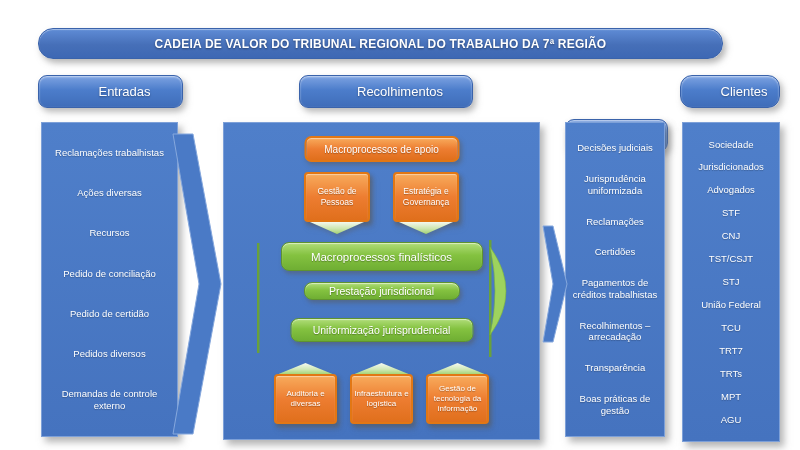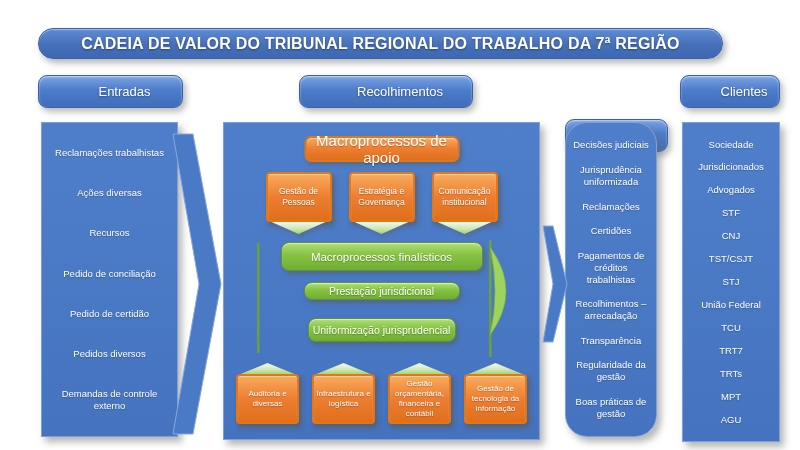--- a/index.html
+++ b/index.html
@@ -7,79 +7,79 @@
     width:800px;height:450px;position:relative;background:#ffffff;
     font-family:"Liberation Sans", sans-serif;overflow:hidden;
   }
   
   .banner{
     position:absolute;left:38px;top:28px;width:685px;height:31px;
     background:linear-gradient(180deg,#5f8cd6 0%,#466fb8 55%,#3d68b4 100%);
     border-radius:15px;border:1px solid #3a63ab;box-sizing:border-box;
     box-shadow:3px 4px 6px rgba(110,110,110,.5), inset 0 1px 1px rgba(255,255,255,.45);
     display:flex;align-items:center;justify-content:center;
-    color:#fff;font-weight:bold;font-size:16px;letter-spacing:.2px;
+    color:#fff;font-weight:bold;font-size:12px;letter-spacing:.2px;
     text-shadow:0 1px 2px rgba(0,0,0,.4);
   }
   
   .hbtn{
     position:absolute;top:75px;height:33px;border-radius:9px;box-sizing:border-box;
     background:linear-gradient(180deg,#7da3e2 0%,#4c7dcb 45%,#3f6db9 100%);
     border:1px solid #3a63ab;
     box-shadow:3px 4px 6px rgba(120,120,120,.5), inset 0 1px 2px rgba(255,255,255,.6);
     display:flex;align-items:center;justify-content:center;
     color:#fff;font-size:13px;text-shadow:0 1px 2px rgba(0,0,0,.35);padding-left:28px;
   }
   #btn-entradas{left:38px;width:145px;}
   #btn-macro{left:299px;width:174px;}
   #btn-saidas{left:565px;width:103px;margin-top:44px;}
-  #btn-clientes{left:680px;width:100px;}
+  #btn-clientes{left:680px;width:100px;border-radius:12px;}
   
   .panel{
     position:absolute;top:122px;box-sizing:border-box;color:#fff;
     background:linear-gradient(180deg,#4f7fca 0%,#4573bf 100%);
     border:1px solid #7da0d8;
     box-shadow:4px 5px 7px rgba(110,110,110,.5);
   }
   .listpanel{
     display:flex;flex-direction:column;justify-content:space-around;
     align-items:center;text-align:center;font-size:9.5px;line-height:1.25;
     padding:10px 5px;text-shadow:0 1px 1px rgba(0,0,0,.25);
   }
   #panel-entradas{left:41px;width:137px;height:315px;}
   #panel-macro{left:223px;width:317px;height:318px;}
-  #panel-saidas{left:565px;width:92px;height:315px;border-radius:22px;}
+  #panel-saidas{left:565px;width:100px;height:315px;}
   #panel-clientes{left:682px;width:98px;height:320px;}
   .p-item{width:100%;}
   
   .obox{
     background:linear-gradient(180deg,#f8ab5c 0%,#ed7d31 50%,#e06f1c 100%);
     border:2px solid #e27714;border-radius:4px;box-sizing:border-box;
     box-shadow:2px 3px 4px rgba(90,90,90,.5), inset 0 1px 1px rgba(255,255,255,.45);
     color:#fff;display:flex;align-items:center;justify-content:center;
     text-align:center;text-shadow:0 1px 1px rgba(0,0,0,.3);
   }
   .apoio-title{
     position:absolute;top:13px;left:50%;transform:translateX(-50%);
-    width:155px;height:26px;font-size:15px;border-radius:7px;
+    width:155px;height:26px;font-size:10px;border-radius:7px;
   }
   
   .gbox{
     position:absolute;left:50%;transform:translateX(-50%);box-sizing:border-box;
     background:linear-gradient(180deg,#b0dd79 0%,#84c240 45%,#6fae33 100%);
     border:1px solid #5f9330;border-radius:8px;
     box-shadow:2px 3px 4px rgba(90,90,90,.5), inset 0 1px 1px rgba(255,255,255,.55);
     color:#fff;display:flex;align-items:center;justify-content:center;
     text-align:center;text-shadow:0 1px 1px rgba(0,0,0,.3);
   }
   #finalisticos{top:119px;width:202px;height:29px;font-size:11.5px;}
   #prestacao{top:159px;width:156px;height:18px;font-size:10.5px;}
-  #uniformizacao{top:195px;width:148px;height:24px;font-size:10.5px;}
+  #uniformizacao{top:195px;width:183px;height:24px;font-size:10.5px;}
   
-  .top-row{position:absolute;top:49px;left:0;right:0;display:flex;justify-content:center;gap:17px;}
+  .top-row{position:absolute;top:49px;left:0;right:0;display:flex;justify-content:center;gap:23px;}
   .tcell{width:66px;filter:drop-shadow(2px 3px 2px rgba(90,90,90,.35));}
   .tcell .obox{width:66px;height:50px;font-size:8.5px;line-height:1.25;}
   .tail-down{
     width:54px;height:12px;margin:0 auto;
     background:linear-gradient(180deg,#f3f8ee 0%,#cde7b0 55%,#a3d173 100%);
     clip-path:polygon(0 0,100% 0,50% 100%);
   }
   .bottom-row{position:absolute;top:240px;left:0;right:0;display:flex;justify-content:center;gap:13px;}
   .bcell{width:63px;filter:drop-shadow(2px 3px 2px rgba(90,90,90,.35));}
   .bcell .obox{width:63px;height:50px;font-size:8px;line-height:1.25;padding:1px;}
@@ -123,59 +123,50 @@
 
   <div class="top-row">
     <div class="tcell">
       <div class="obox">Gestão de Pessoas</div>
       <div class="tail-down"></div>
     </div>
     <div class="tcell">
       <div class="obox">Estratégia e Governança</div>
       <div class="tail-down"></div>
     </div>
-    <div class="tcell">
-      <div class="obox">Comunicação institucional</div>
-      <div class="tail-down"></div>
-    </div>
   </div>
 
   <div class="gbox" id="finalisticos">Macroprocessos finalísticos</div>
   <div class="gbox" id="prestacao">Prestação jurisdicional</div>
   <div class="gbox" id="uniformizacao">Uniformização jurisprudencial</div>
 
   <div class="bottom-row">
     <div class="bcell">
       <div class="tail-up"></div>
       <div class="obox">Auditoria e diversas</div>
     </div>
     <div class="bcell">
       <div class="tail-up"></div>
       <div class="obox">Infraestrutura e logística</div>
     </div>
     <div class="bcell">
       <div class="tail-up"></div>
-      <div class="obox">Gestão orçamentária, financeira e contábil</div>
-    </div>
-    <div class="bcell">
-      <div class="tail-up"></div>
       <div class="obox">Gestão de tecnologia da informação</div>
     </div>
   </div>
 </div>
 
 <div class="panel listpanel" id="panel-saidas">
   <div class="p-item">Decisões judiciais</div>
   <div class="p-item">Jurisprudência uniformizada</div>
   <div class="p-item">Reclamações</div>
   <div class="p-item">Certidões</div>
   <div class="p-item">Pagamentos de créditos trabalhistas</div>
   <div class="p-item">Recolhimentos – arrecadação</div>
   <div class="p-item">Transparência</div>
-  <div class="p-item">Regularidade da gestão</div>
   <div class="p-item">Boas práticas de gestão</div>
 </div>
 
 <div class="panel listpanel" id="panel-clientes">
   <div class="p-item">Sociedade</div>
   <div class="p-item">Jurisdicionados</div>
   <div class="p-item">Advogados</div>
   <div class="p-item">STF</div>
   <div class="p-item">CNJ</div>
   <div class="p-item">TST/CSJT</div>

